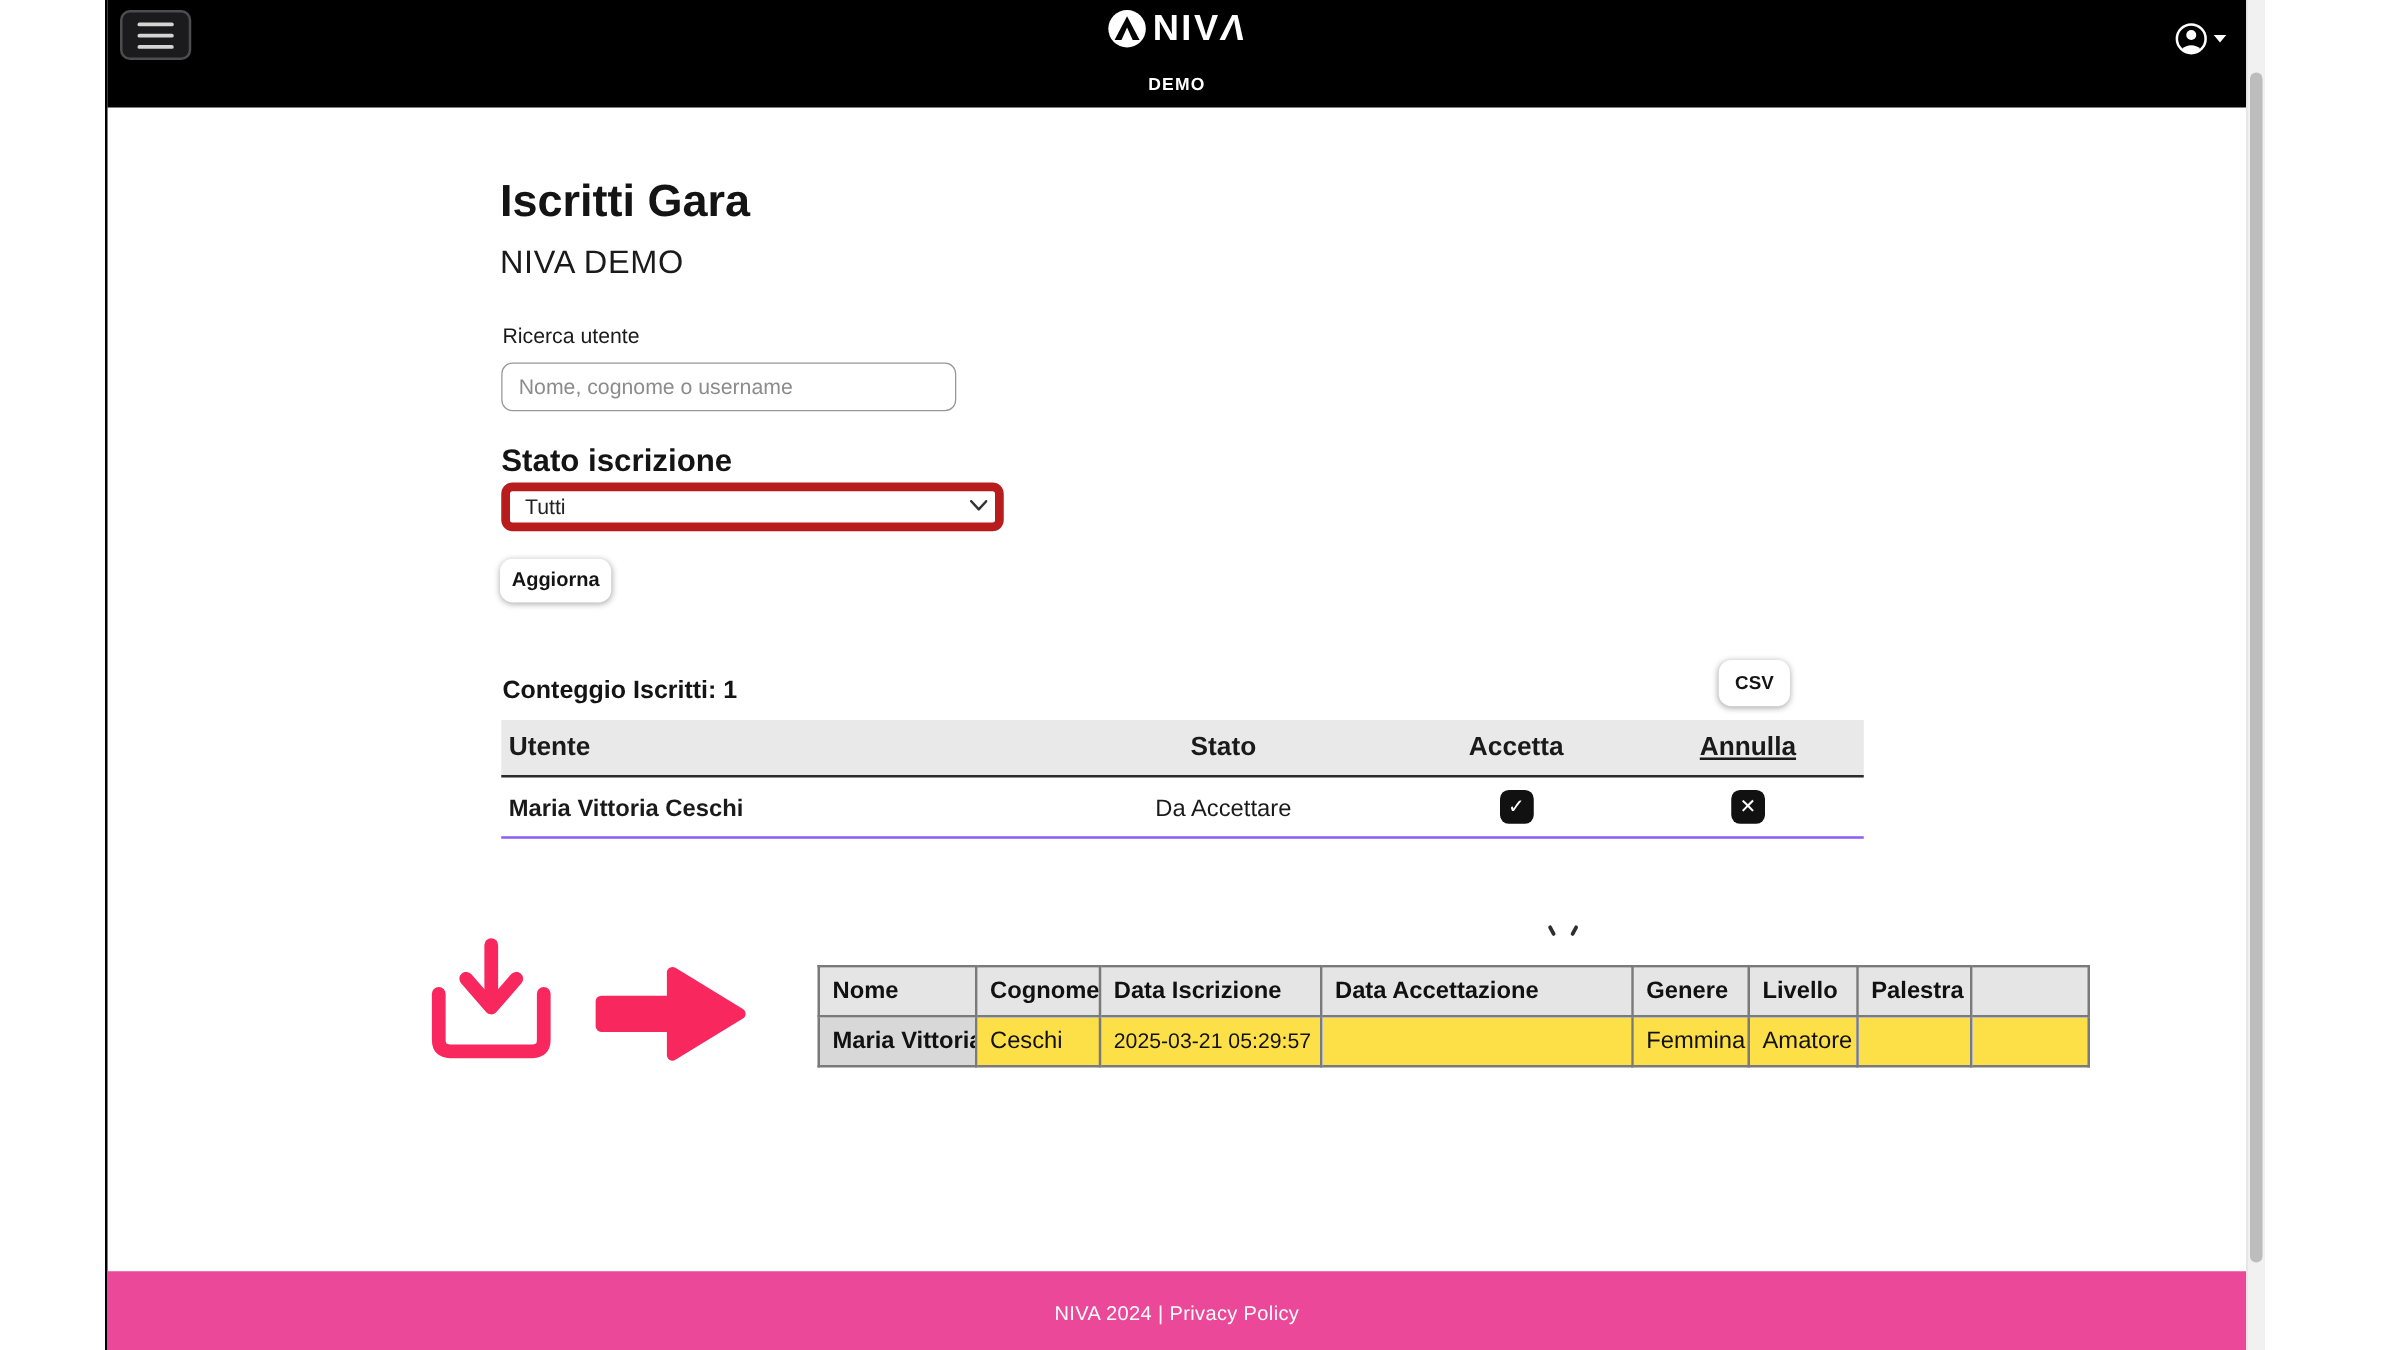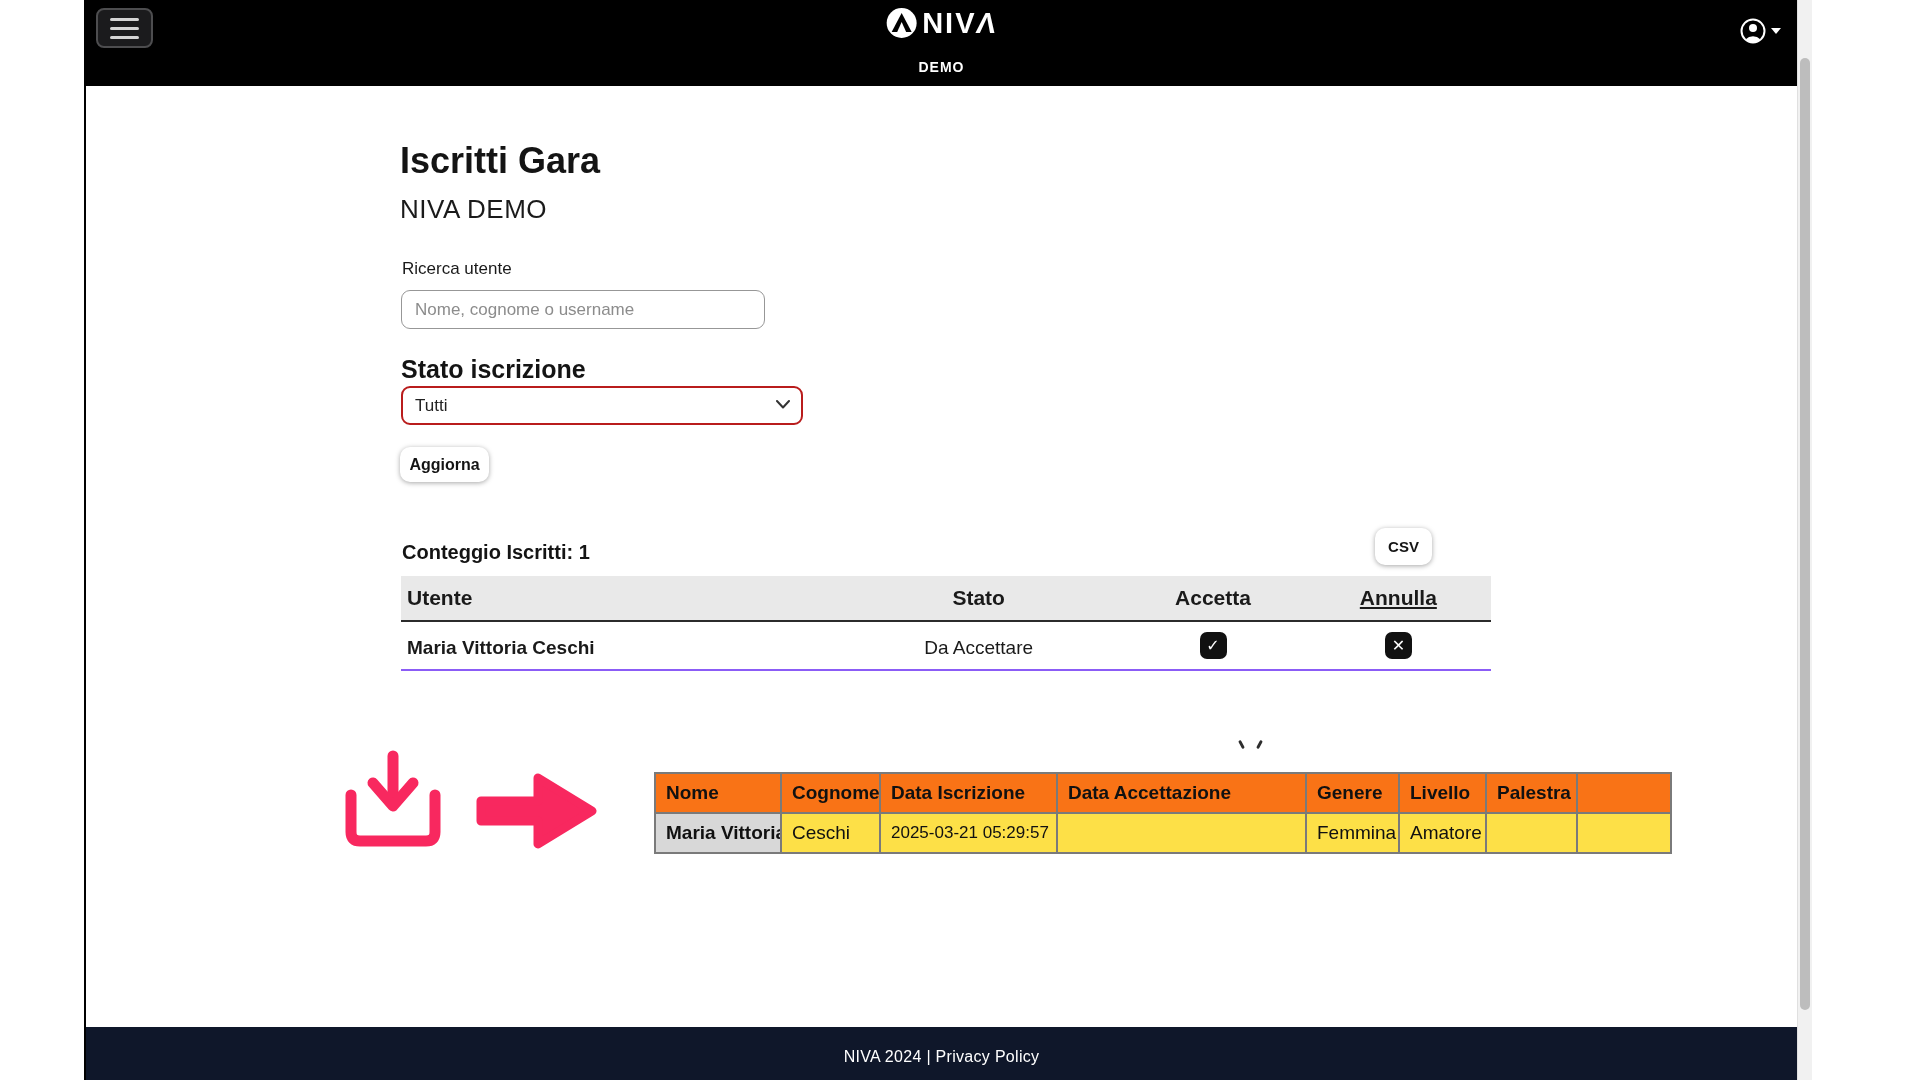--- a/index.html
+++ b/index.html
@@ -32,21 +32,21 @@
   .page-subtitle { position:absolute; left:314px; top:194px; font-size:26px; font-weight:400; color:#1a1a1a; letter-spacing:.5px; }
 
   .search-label { position:absolute; left:316px; top:259px; font-size:17px; color:#1a1a1a; }
   .search-input { position:absolute; left:315px; top:290px; width:364px; height:39px;
                   border:1px solid #979797; border-radius:9px; padding:0 13px; font-size:17px; color:#222;
                   font-family:inherit; outline:none; }
   .search-input::placeholder { color:#8c8c8c; }
 
   .status-label { position:absolute; left:315px; top:355px; font-size:25px; font-weight:600; color:#141414; }
   .select-wrap { position:absolute; left:315px; top:386px; width:402px; height:39px; }
-  .status-select { width:100%; height:100%; border:2px solid #b91c1c; border-radius:9px; background:#fff;
+  .status-select { width:100%; height:100%; border:7px solid #b91c1c; border-radius:9px; background:#fff;
                    font-size:17px; color:#222; padding:0 12px; appearance:none; -webkit-appearance:none;
                    font-family:inherit; cursor:pointer; }
   .select-chevron { position:absolute; right:13px; top:14px; pointer-events:none; }
 
   .btn-white { background:#fff; border:none; border-radius:10px; box-shadow:0 1px 5px rgba(0,0,0,.35);
                font-family:inherit; cursor:pointer; color:#141414; }
   .refresh-button { position:absolute; left:314px; top:447px; width:89px; height:35px; font-size:16px; font-weight:600; }
   .csv-button { position:absolute; left:1289px; top:528px; width:57px; height:37px; font-size:15px; font-weight:600; }
 
   .count-text { position:absolute; left:316px; top:541px; font-size:20px; font-weight:600; color:#141414; }
@@ -72,27 +72,27 @@
   .arrow-icon { position:absolute; left:388px; top:766px; }
   .stray { position:absolute; width:3px; height:9px; background:#2e2e2e; border-radius:2px; }
   .stray.m1 { left:1154px; top:740px; transform:rotate(-28deg); }
   .stray.m2 { left:1172px; top:740px; transform:rotate(28deg); }
 
   
   .t2 { position:absolute; left:568px; top:772px; border-collapse:collapse; table-layout:fixed; width:1016px;
         font-size:19px; color:#111; }
   .t2 th, .t2 td { border:2px solid #7a7a7a; padding:5px 10px; height:40px; text-align:left;
                    overflow:hidden; white-space:nowrap; }
-  .t2 th { background:#f97316; font-weight:700; }
+  .t2 th { background:#e5e5e5; font-weight:700; }
   .t2 td { background:#fde047; font-weight:400; }
   .t2 td.first { background:#d8d8d8; font-weight:700; }
   .t2 td.date { font-size:17px; }
 
   
-  .app-footer { position:absolute; left:0; bottom:0; width:100%; height:53px; background:#0f172a;
+  .app-footer { position:absolute; left:0; bottom:0; width:100%; height:63px; background:#ec4899;
                 display:flex; align-items:center; justify-content:center; padding-top:6px; }
   .footer-text { color:#fff; font-size:16px; letter-spacing:.3px; cursor:pointer; }
 
   
   .scrollbar { position:absolute; left:1797px; top:0; width:15px; height:1080px; background:#f1f1f1;
                border-left:1px solid #e0e0e0; z-index:5; }
   .scrollbar .thumb { position:absolute; left:2px; right:2px; top:58px; height:952px; background:#bdbdbd; border-radius:7px; }
 </style>
 </head>
 <body>

